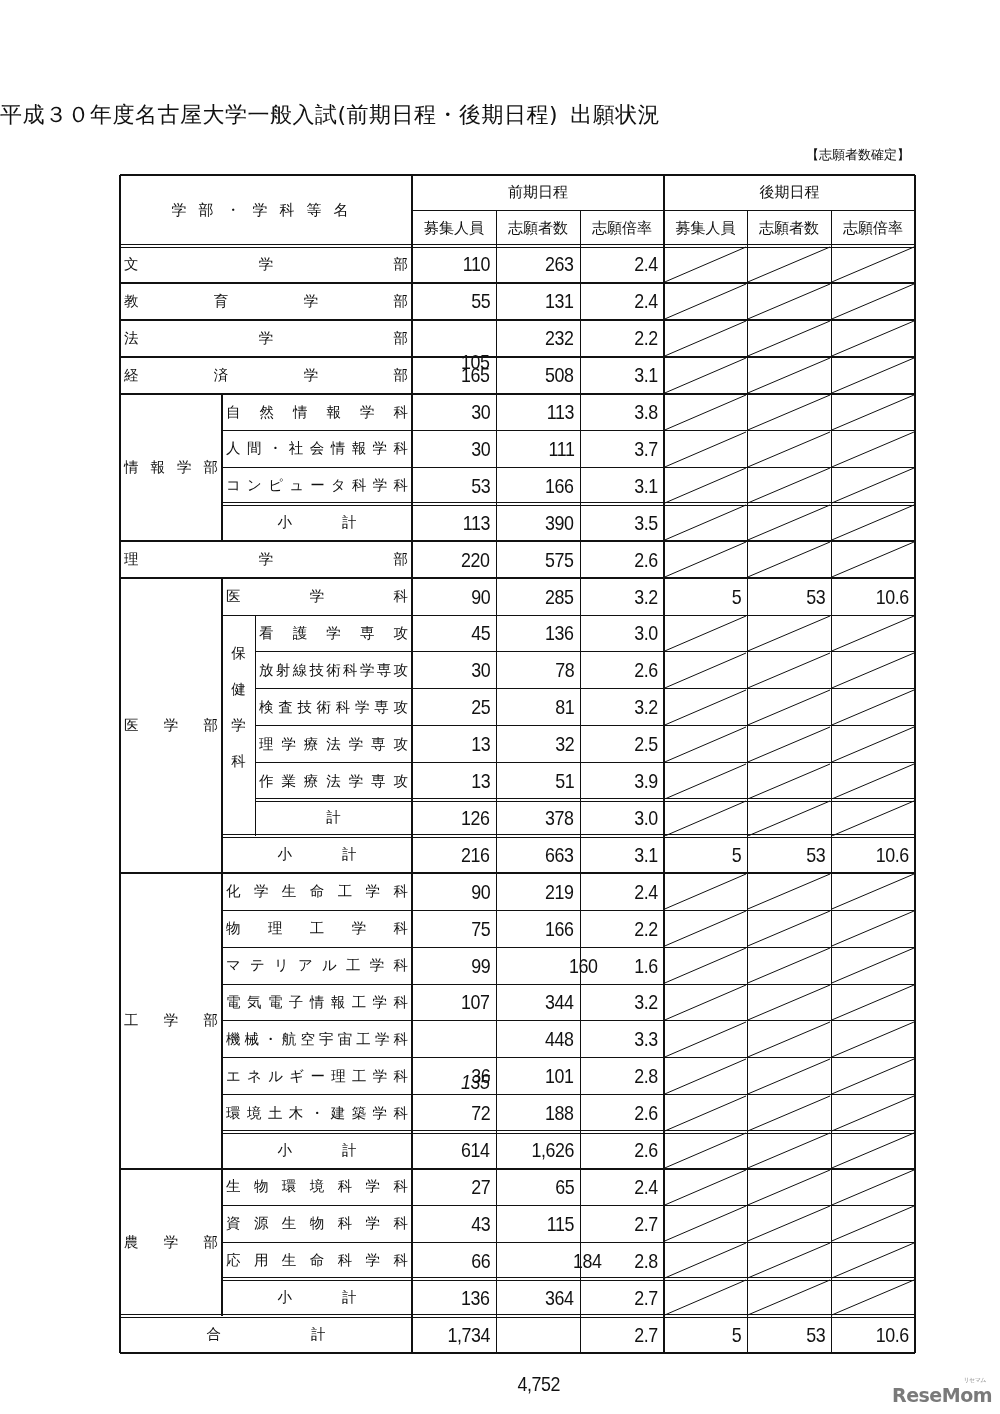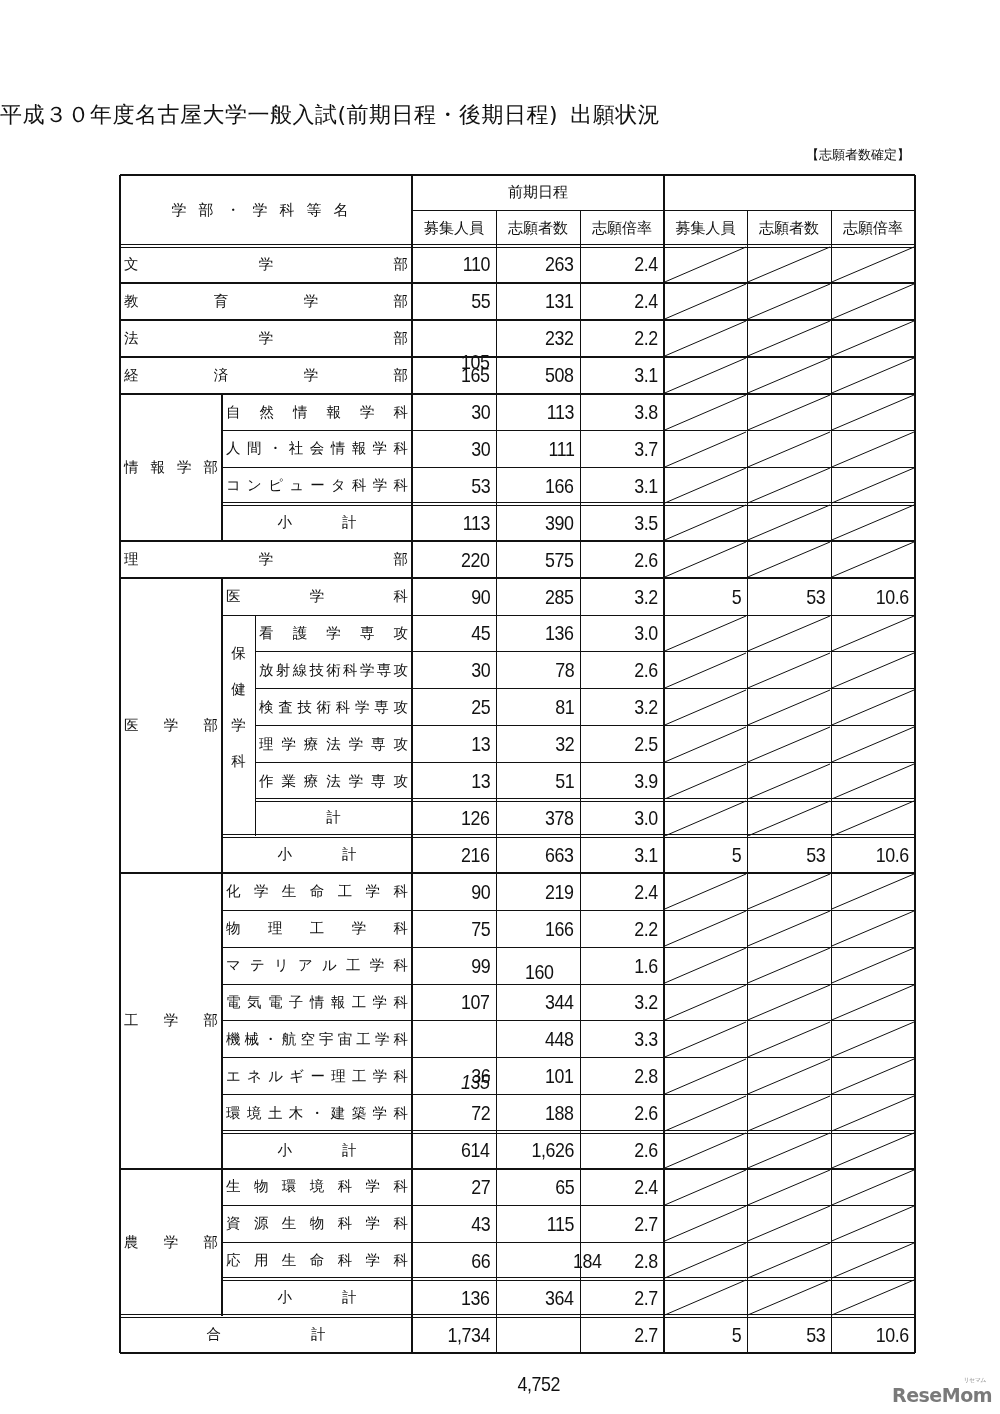--- a/index.html
+++ b/index.html
@@ -29,20 +29,21 @@
 <body>
 
 <div class="title">
   <span style="margin-left:0">平成３０年度名古屋大学一般入試(前期日程・後期日程)</span><span style="margin-left:12px">出願状況</span>
 </div>
 <div class="note">【志願者数確定】</div>
 
 <div class="grid" id="grid">
     <div class="cell hdr" style="left: 120px; top: 175px; width: 292px; height: 71px; letter-spacing: 12px;">学部・学科等名</div>
     <div class="cell hdr" style="left: 412px; top: 175px; width: 252px; height: 35px;">前期日程</div>
+    <div class="cell hdr" style="left: 664px; top: 175px; width: 251px; height: 35px;">後期日程</div>
     <div class="cell hdr" style="left: 412px; top: 210px; width: 84px; height: 36px;">募集人員</div>
     <div class="cell hdr" style="left: 496px; top: 210px; width: 84px; height: 36px;">志願者数</div>
     <div class="cell hdr" style="left: 580px; top: 210px; width: 84px; height: 36px;">志願倍率</div>
     <div class="cell hdr" style="left: 664px; top: 210px; width: 83px; height: 36px;">募集人員</div>
     <div class="cell hdr" style="left: 747px; top: 210px; width: 84px; height: 36px;">志願者数</div>
     <div class="cell hdr" style="left: 831px; top: 210px; width: 84px; height: 36px;">志願倍率</div>
     <div class="cell name" style="left: 120px; top: 246px; width: 292px; height: 36.9px;">
       <span>文</span>
       <span>学</span>
       <span>部</span>
@@ -525,21 +526,21 @@
       <span>リ</span>
       <span>ア</span>
       <span>ル</span>
       <span>工</span>
       <span>学</span>
       <span>科</span>
     </div>
     <div class="cell num" style="left: 412px; top: 947.1px; width: 84px; height: 36.9px;">
       <span>99</span>
     </div>
-    <div class="cell num" style="left: 476px; top: 947.1px; width: 84px; height: 36.9px; align-items: flex-end;">
+    <div class="cell num" style="left: 520px; top: 947.1px; width: 84px; height: 36.9px;">
       <span>160</span>
     </div>
     <div class="cell num" style="left: 580px; top: 947.1px; width: 84px; height: 36.9px;">
       <span>1.6</span>
     </div>
     <svg width="83" height="36.9" class="slash" style="left: 664px; top: 947.1px;">
       <line x1="1" y1="35.9" x2="82" y2="1" stroke="#111" stroke-width="1"></line>
     </svg>
     <svg width="84" height="36.9" class="slash" style="left: 747px; top: 947.1px;">
       <line x1="1" y1="35.9" x2="83" y2="1" stroke="#111" stroke-width="1"></line>

